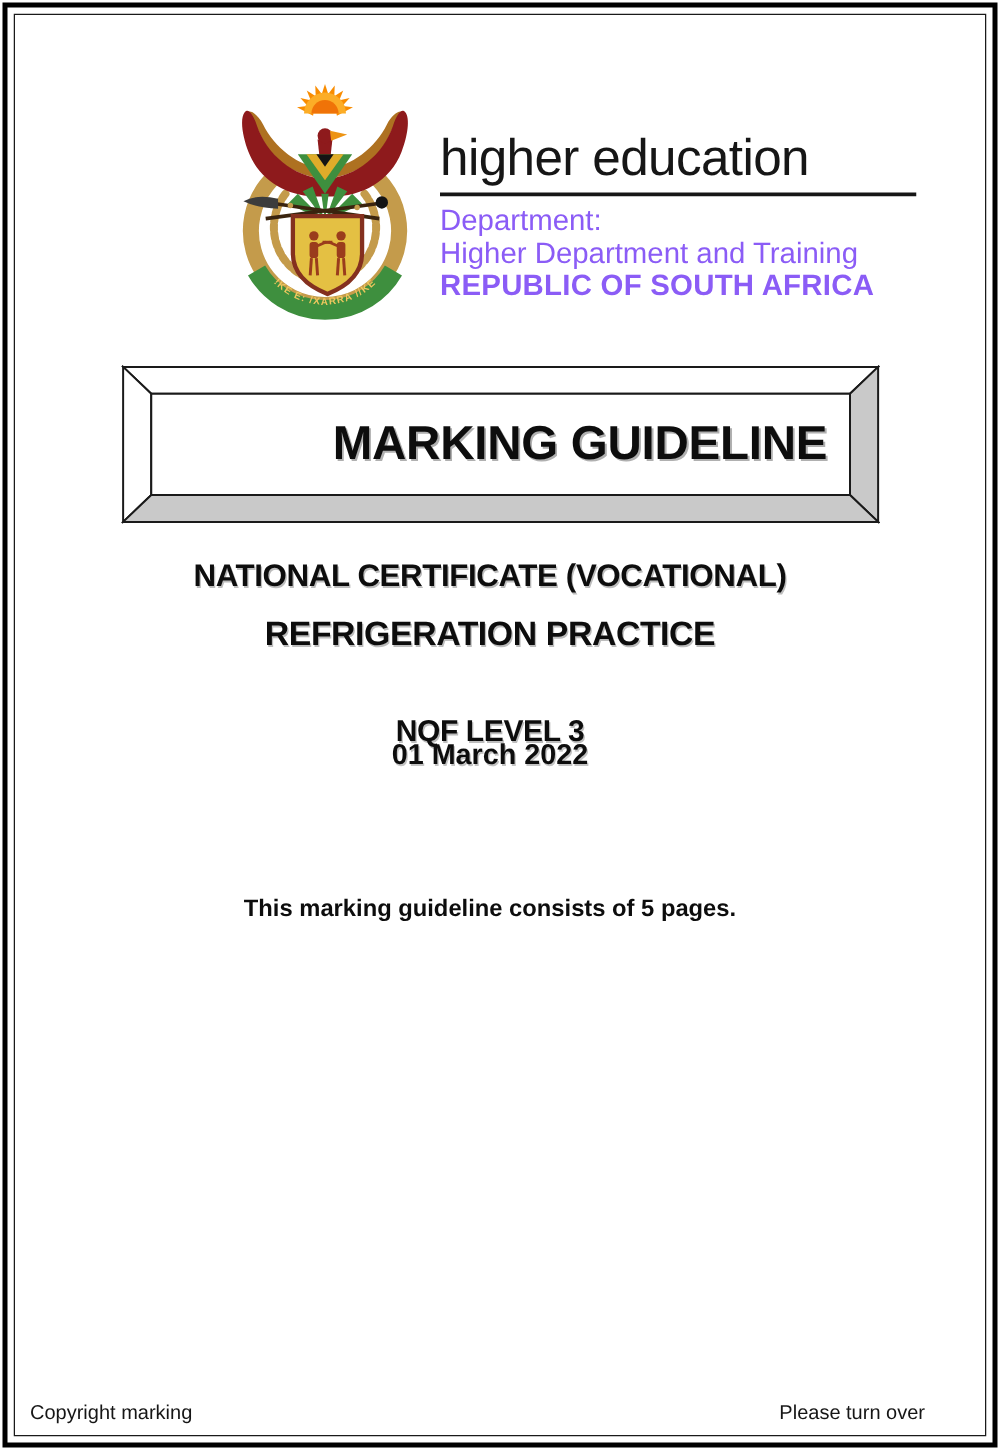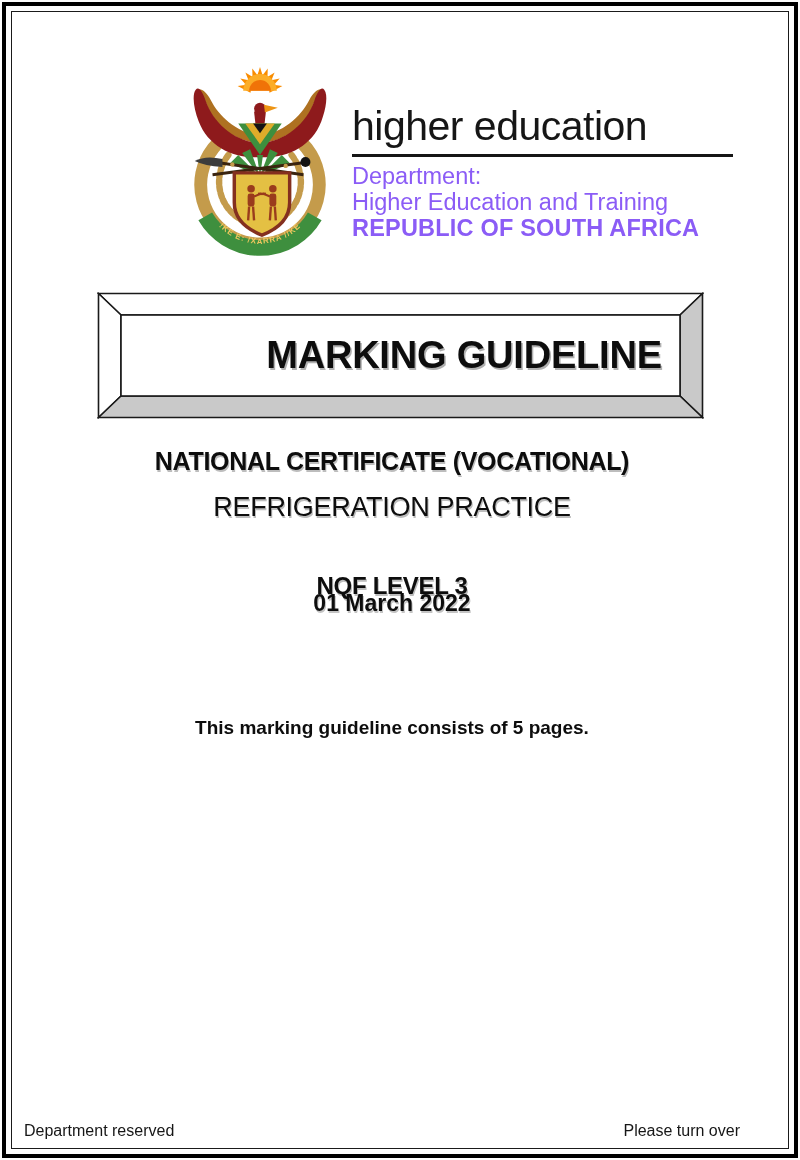--- a/index.html
+++ b/index.html
@@ -22,21 +22,21 @@
   .title-box{position:absolute;left:97px;top:292px;width:734px;height:127px;}
   .title-box svg{position:absolute;left:0;top:0;}
   .title-box .title{
     position:absolute;inset:0;display:flex;align-items:center;justify-content:center;
     font-size:38px;font-weight:bold;letter-spacing:-0.2px;color:#0d0d0d;
     text-shadow:1.5px 2px 0 #b0b0b0;
   }
 
   .center-line{position:absolute;left:40px;right:56px;text-align:center;color:#0d0d0d;}
   .h-cert{top:447px;font-size:25px;font-weight:bold;letter-spacing:-0.3px;text-shadow:1px 1.5px 0 #bdbdbd;}
-  .h-subject{top:492px;font-size:27px;font-weight:normal;letter-spacing:-0.3px;text-shadow:1px 1.5px 0 #bdbdbd;}
+  .h-subject{top:492px;font-size:27px;font-weight:bold;letter-spacing:-0.3px;text-shadow:1px 1.5px 0 #bdbdbd;}
   .h-level{top:524px;font-size:24px;font-weight:bold;letter-spacing:-0.3px;text-shadow:1px 1.5px 0 #bdbdbd;margin-top:48px;}
   .h-date{top:590px;font-size:23px;font-weight:bold;text-shadow:1px 1.5px 0 #c4c4c4;}
   .h-note{top:717px;font-size:19px;font-weight:bold;}
 
   .footer{
     position:absolute;left:24px;right:60px;top:1120px;
     display:flex;justify-content:space-between;font-size:16px;line-height:22px;color:#161616;
   }
 </style>
 </head>
@@ -128,21 +128,21 @@
     </g>
   </svg>
 
   <div class="brand">
     <div class="brand-title">
       <div>higher education</div>
     </div>
     <div class="brand-rule"></div>
     <div class="dept">
       <div>Department:</div>
-      <div>Higher Education and Training</div>
+      <div>Higher Department and Training</div>
       <div class="country">REPUBLIC OF SOUTH AFRICA</div>
     </div>
   </div>
 
   <div class="title-box">
     <svg width="607" height="127" viewBox="0 0 607 127" aria-hidden="true">
       <polygon points="1.5,1.5 605.5,1.5 583,23 24,23" fill="#ffffff" stroke="#1a1a1a" stroke-width="1.6"></polygon>
       <polygon points="1.5,1.5 24,23 24,104 1.5,125.5" fill="#ffffff" stroke="#1a1a1a" stroke-width="1.6"></polygon>
       <polygon points="605.5,1.5 583,23 583,104 605.5,125.5" fill="#c9c9c9" stroke="#1a1a1a" stroke-width="1.6"></polygon>
       <polygon points="1.5,125.5 24,104 583,104 605.5,125.5" fill="#c9c9c9" stroke="#1a1a1a" stroke-width="1.6"></polygon>
@@ -151,16 +151,16 @@
     <span class="title">MARKING GUIDELINE</span>
   </div>
 
   <div class="center-line h-cert">NATIONAL CERTIFICATE (VOCATIONAL)</div>
   <div class="center-line h-subject">REFRIGERATION PRACTICE</div>
   <div class="center-line h-level">NQF LEVEL 3</div>
   <div class="center-line h-date">01 March 2022</div>
   <div class="center-line h-note">This marking guideline consists of 5 pages.</div>
 
   <div class="footer">
-    <span>Department reserved</span>
+    <span>Copyright marking</span>
     <span>Please turn over</span>
   </div>
 </div>
 
 </body></html>

